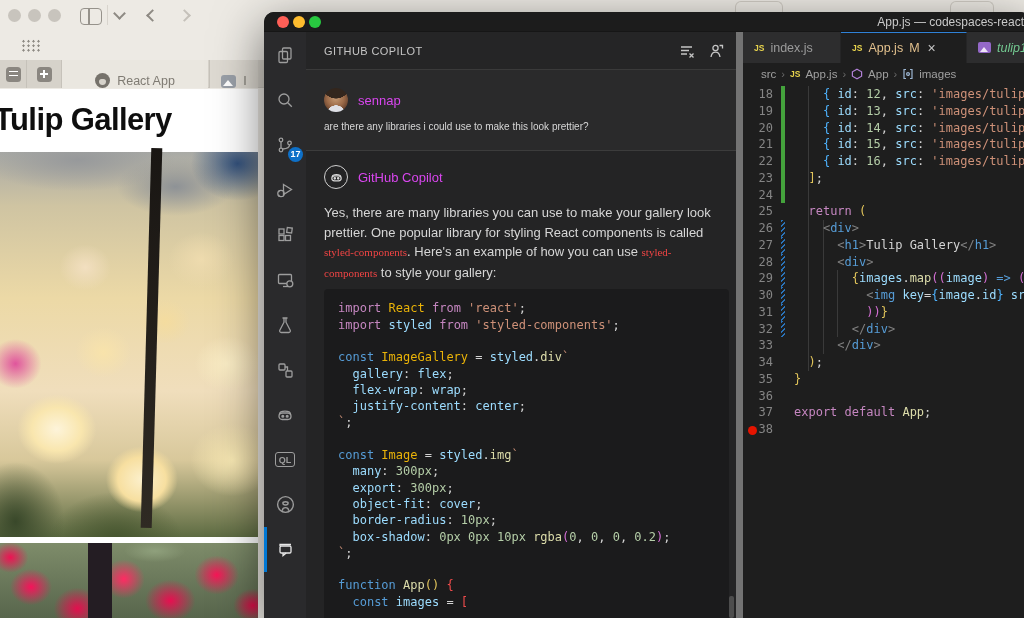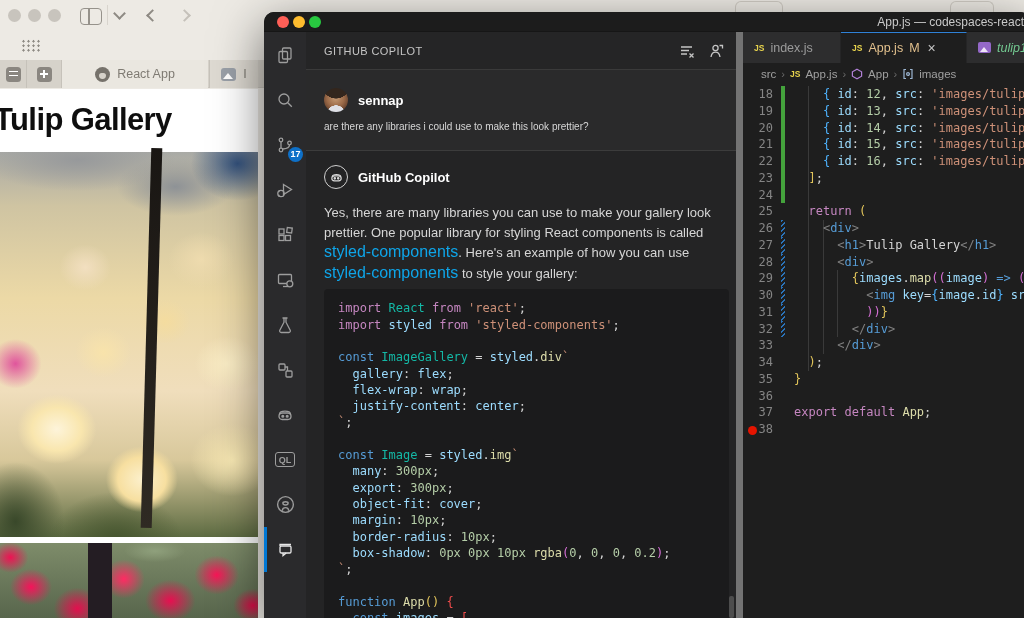--- a/index.html
+++ b/index.html
@@ -20,21 +20,21 @@
 .chev-fwd{left:180px;top:11px;transform:rotate(-45deg);border-color:#c5c1ba}
 .b-grid{position:absolute;left:21px;top:39px;width:19px;height:13px;
   background-image:radial-gradient(circle,#8e8a83 1.1px,transparent 1.3px);background-size:5px 4.5px}
 .b-tabs{position:absolute;left:0;top:60px;width:100%;height:28px;background:#d6d2ca;border-bottom:1px solid #cbc7bf}
 .b-pin{position:absolute;top:0;height:28px;background:#d6d2ca;border-right:1px solid #c6c2ba;display:flex;align-items:center;justify-content:center}
 .fav{width:15px;height:15px;border-radius:3.5px;background:#8a8680;position:relative}
 .fav-reader::after{content:"";position:absolute;left:3px;right:3px;top:4px;height:8px;
   background:repeating-linear-gradient(#fff 0 1.5px,transparent 1.5px 4px)}
 .fav-plus::before{content:"";position:absolute;left:3.5px;top:6.7px;width:8px;height:1.8px;background:#fff}
 .fav-plus::after{content:"";position:absolute;left:6.6px;top:3.5px;width:1.8px;height:8px;background:#fff}
-.b-tab{position:absolute;top:0;height:28px;display:flex;align-items:center;justify-content:center;gap:7px;
+.b-tab{position:absolute;top:0;height:28px;display:flex;align-items:flex-end;justify-content:center;gap:7px;
   font-size:12.5px;color:#7f7b73}
 .b-tab.active{background:#eae7e0}
 .gh-fav{width:15px;height:15px;border-radius:50%;background:#76726b;position:relative}
 .gh-fav::after{content:"";position:absolute;left:4px;top:6px;width:7px;height:6px;border-radius:3px 3px 4px 4px;background:#d6d2ca}
 .img-fav{width:15px;height:13px;border-radius:3px;background:#9aa0a8;position:relative}
 .img-fav::after{content:"";position:absolute;left:2px;bottom:2px;width:0;height:0;
   border-left:5px solid transparent;border-right:5px solid transparent;border-bottom:6px solid #fff}
 .b-content{position:absolute;left:0;top:89px;width:258px;bottom:0;background:#fff}
 .b-heading{position:absolute;left:-6px;top:13px;font-size:31px;font-weight:700;letter-spacing:-.6px;color:#0e0e0e}
 .photo{position:absolute;left:0;width:258px}
@@ -88,31 +88,31 @@
 
 
 .chat{width:437px;flex:none;background:#242425;position:relative;border-right:7px solid #737373;overflow:hidden}
 .chat-header{position:absolute;left:0;top:0;width:100%;height:38px;background:#252526;border-bottom:1px solid #3a3a3a}
 .chat-title{position:absolute;left:18px;top:0;line-height:38px;font-size:11px;letter-spacing:.4px;color:#c5c5c5}
 .chat-hicons{position:absolute;right:12px;top:11px;display:flex;gap:13px}
 .chat-hicons svg{stroke:#c5c5c5;fill:none;stroke-width:1.3}
 .chat-req{position:absolute;left:0;top:38px;width:100%;height:81px;background:#2a2a2b;border-bottom:1px solid #3c3c3c;padding:18px 18px 0}
 .chat-resp{position:absolute;left:0;top:119px;width:100%;bottom:0;background:#242425;padding:14px 18px 0}
 .chat-who{display:flex;align-items:center;gap:10px;height:24px}
-.chat-who .who{font-size:13px;font-weight:700;color:#ffffff}
+.chat-who .who{font-size:13px;font-weight:400;color:#d946ef}
 .avatar{width:24px;height:24px;border-radius:50%;flex:none;background:
  radial-gradient(circle at 50% 112%,#dfe0e6 0 32%,transparent 33%),
  radial-gradient(circle at 50% -14%,#33261d 0 46%,transparent 47%),
  radial-gradient(circle at 48% 42%,#c59a74 0%,#9c6b49 45%,#5d3b29 80%,#46301f 100%)}
 .cop-badge{width:24px;height:24px;border-radius:50%;border:1.4px solid #d0d0d0;flex:none;
   display:flex;align-items:center;justify-content:center}
 .cop-badge svg{stroke:#d8d8d8;fill:none;stroke-width:1.4}
 .chat-msg{margin-top:9px;font-size:10px;color:#d6d6d6}
 .chat-para{margin-top:14px;font-size:13px;line-height:19.6px;color:#d6d6d6;max-width:402px}
-.inline-code{font-family:Liberation Sans, sans-serif;font-size:16px;color:#0ea5e9}
+.inline-code{font-family:Liberation Serif, serif;font-size:11px;color:#ef4444}
 .codeblock{margin-top:6px;width:405px;background:#1b1b1c;border-radius:4px;padding:11px 14px;overflow:hidden}
 .cb-line{white-space:pre;font-family:"DejaVu Sans Mono",monospace;font-size:12px;line-height:16.3px;min-height:16.3px;color:#d4d4d4}
 .chat-sb{position:absolute;right:2px;bottom:0;width:5px;height:22px;border-radius:2px;background:#4d4d4d}
 
 
 .editor{flex:1;background:#1e1e1e;position:relative;overflow:hidden}
 .ed-tabs{position:absolute;left:0;top:0;width:100%;height:31px;background:#252526;display:flex}
 .ed-tab{height:31px;display:flex;align-items:center;gap:6px;padding:0 11px;font-size:12.5px;
   background:#2d2d2e;color:#9b9b9b;border-right:1px solid #252526;position:relative;flex:none}
 .ed-tab.active{background:#1e1e1e;border-top:1.5px solid #2f81d6}
@@ -131,21 +131,21 @@
   height:16.75px;line-height:16.75px;position:relative}
 .ed-ln{width:30px;text-align:right;color:#858585;flex:none}
 .ed-gut{width:4px;margin-left:8px;flex:none}
 .ed-gut.added{background:#44a33c}
 .ed-gut.modified{background:repeating-linear-gradient(135deg,#2a72b8 0 1.6px,transparent 1.6px 3.6px)}
 .ed-codetxt{margin-left:9px}
 .ed-bp{position:absolute;left:5px;top:4.5px;width:9px;height:9px;border-radius:50%;background:#e51400}
 .guide{position:absolute;width:1px;background:#3a3a3a}
 
 
-.tk-kw{color:#C586C0}.tk-bl{color:#569CD6}.tk-ty{color:#14b8a6}.tk-va{color:#9CDCFE}
+.tk-kw{color:#C586C0}.tk-bl{color:#569CD6}.tk-ty{color:#eab308}.tk-va{color:#9CDCFE}
 .tk-fn{color:#DCDCAA}.tk-st{color:#CE9178}.tk-nu{color:#B5CEA8}.tk-pl{color:#D4D4D4}
 .tk-gy{color:#808080}.tk-b1{color:#E2C55B}.tk-b2{color:#D670D6}.tk-b3{color:#4FB4FF}.tk-rd{color:#F14C4C}
 </style>
 </head>
 <body>
 
 <div class="screen">
 
   <div class="browser">
     <div class="b-toprow">
@@ -332,21 +332,20 @@
               <div class="cb-line"><span class="tk-bl">const</span><span class="tk-pl"> </span><span class="tk-ty">ImageGallery</span><span class="tk-pl"> = </span><span class="tk-va">styled</span><span class="tk-pl">.</span><span class="tk-fn">div</span><span class="tk-st">`</span></div>
               <div class="cb-line"><span class="tk-pl">  </span><span class="tk-va">gallery</span><span class="tk-pl">: </span><span class="tk-va">flex</span><span class="tk-pl">;</span></div>
               <div class="cb-line"><span class="tk-pl">  </span><span class="tk-va">flex-wrap</span><span class="tk-pl">: </span><span class="tk-va">wrap</span><span class="tk-pl">;</span></div>
               <div class="cb-line"><span class="tk-pl">  </span><span class="tk-va">justify-content</span><span class="tk-pl">: </span><span class="tk-va">center</span><span class="tk-pl">;</span></div>
               <div class="cb-line"><span class="tk-st">`</span><span class="tk-pl">;</span></div>
               <div class="cb-line"><span class="tk-pl"> </span></div>
               <div class="cb-line"><span class="tk-bl">const</span><span class="tk-pl"> </span><span class="tk-ty">Image</span><span class="tk-pl"> = </span><span class="tk-va">styled</span><span class="tk-pl">.</span><span class="tk-fn">img</span><span class="tk-st">`</span></div>
               <div class="cb-line"><span class="tk-pl">  </span><span class="tk-va">many</span><span class="tk-pl">: </span><span class="tk-nu">300px</span><span class="tk-pl">;</span></div>
               <div class="cb-line"><span class="tk-pl">  </span><span class="tk-va">export</span><span class="tk-pl">: </span><span class="tk-nu">300px</span><span class="tk-pl">;</span></div>
               <div class="cb-line"><span class="tk-pl">  </span><span class="tk-va">object-fit</span><span class="tk-pl">: </span><span class="tk-va">cover</span><span class="tk-pl">;</span></div>
-              <div class="cb-line"><span class="tk-pl">  </span><span class="tk-va">margin</span><span class="tk-pl">: </span><span class="tk-nu">10px</span><span class="tk-pl">;</span></div>
               <div class="cb-line"><span class="tk-pl">  </span><span class="tk-va">border-radius</span><span class="tk-pl">: </span><span class="tk-nu">10px</span><span class="tk-pl">;</span></div>
               <div class="cb-line"><span class="tk-pl">  </span><span class="tk-va">box-shadow</span><span class="tk-pl">: </span><span class="tk-nu">0px</span><span class="tk-pl"> </span><span class="tk-nu">0px</span><span class="tk-pl"> </span><span class="tk-nu">10px</span><span class="tk-pl"> </span><span class="tk-fn">rgba</span><span class="tk-b2">(</span><span class="tk-nu">0</span><span class="tk-pl">, </span><span class="tk-nu">0</span><span class="tk-pl">, </span><span class="tk-nu">0</span><span class="tk-pl">, </span><span class="tk-nu">0.2</span><span class="tk-b2">)</span><span class="tk-pl">;</span></div>
               <div class="cb-line"><span class="tk-st">`</span><span class="tk-pl">;</span></div>
               <div class="cb-line"><span class="tk-pl"> </span></div>
               <div class="cb-line"><span class="tk-bl">function</span><span class="tk-pl"> </span><span class="tk-fn">App</span><span class="tk-b1">()</span><span class="tk-pl"> </span><span class="tk-rd">{</span></div>
               <div class="cb-line"><span class="tk-pl">  </span><span class="tk-bl">const</span><span class="tk-pl"> </span><span class="tk-va">images</span><span class="tk-pl"> = </span><span class="tk-rd">[</span></div>
             </div>
         </div>
         <span class="chat-sb"></span>
       </div>

